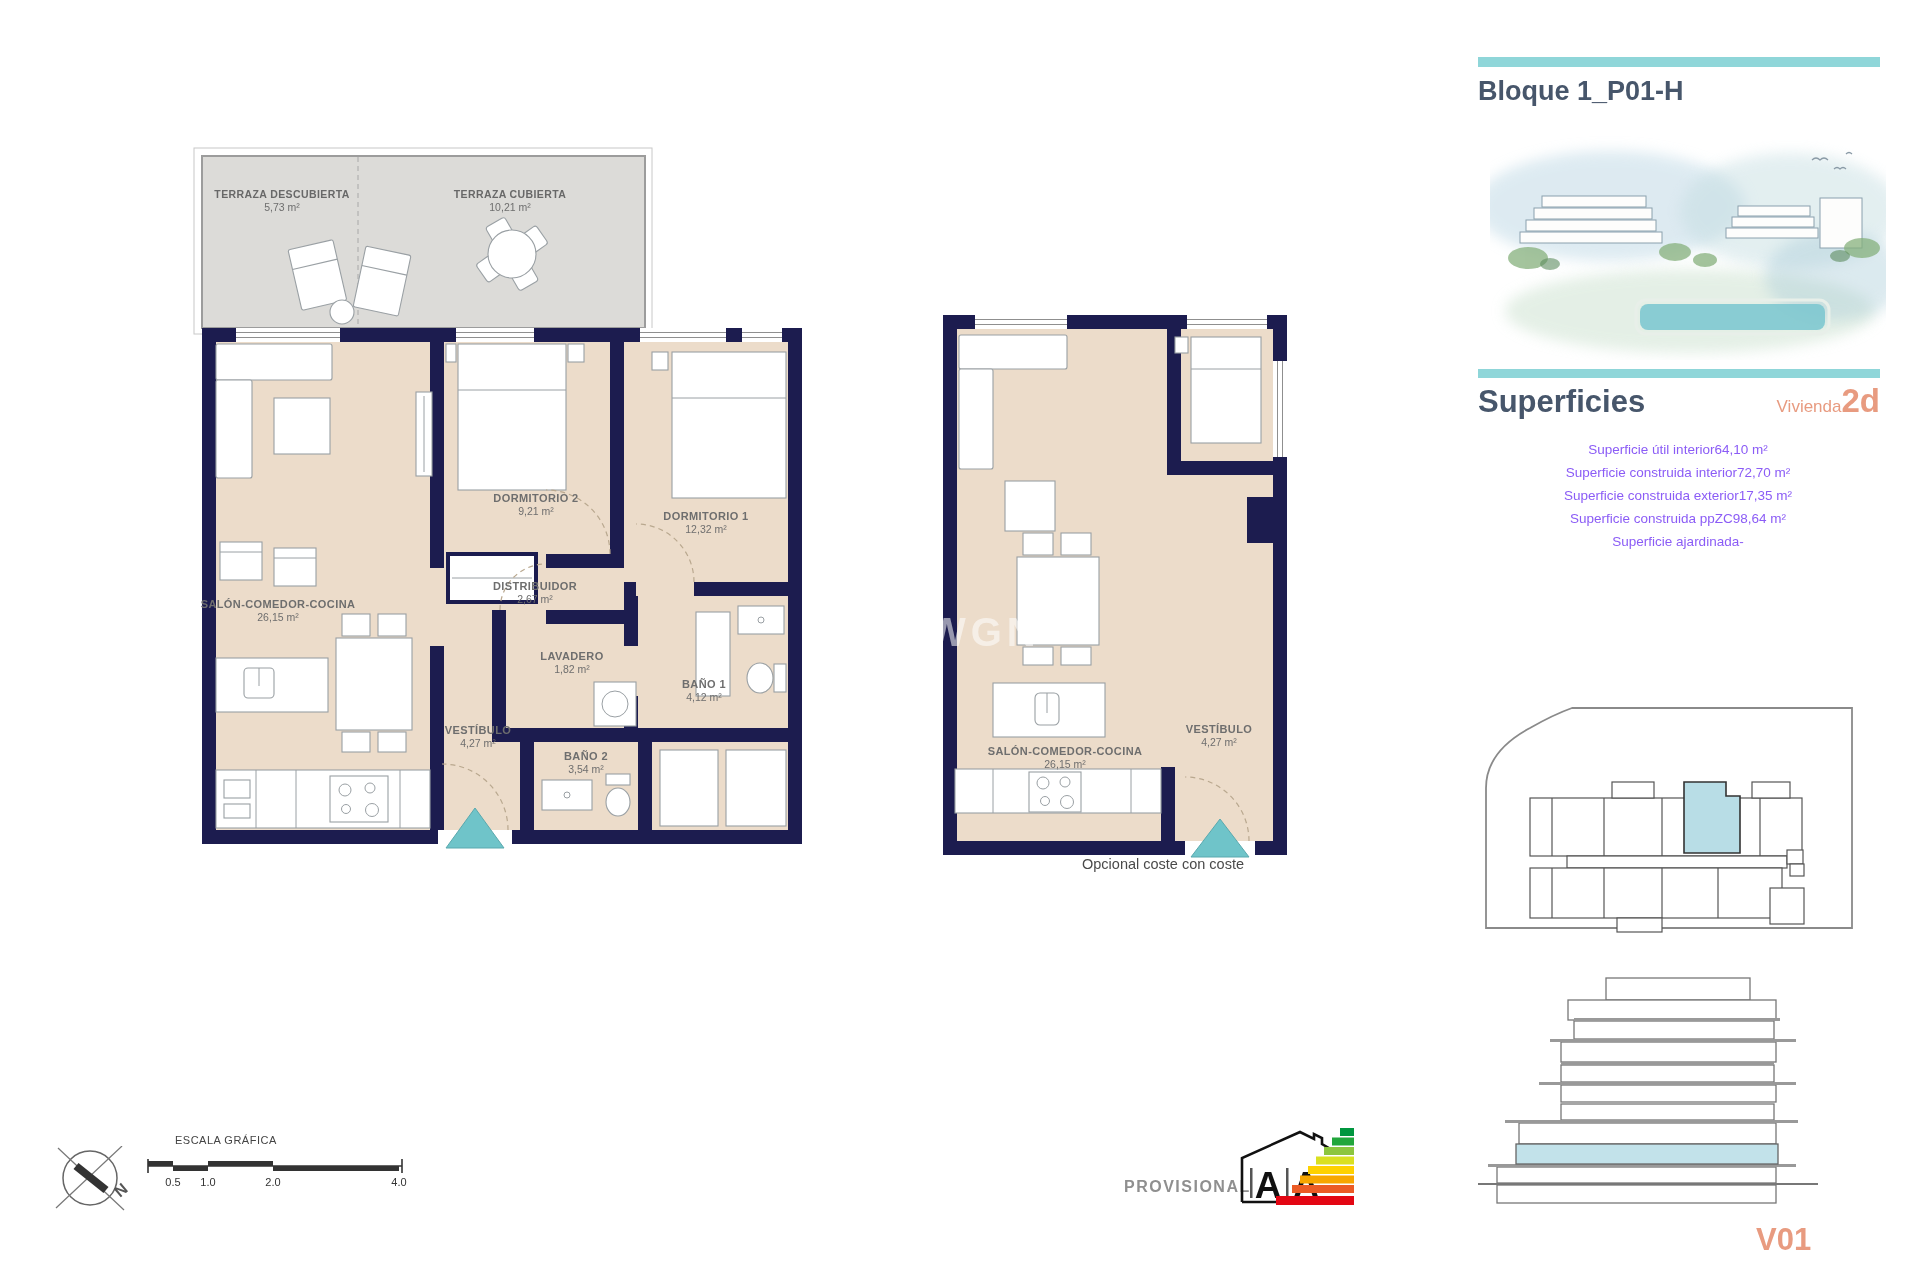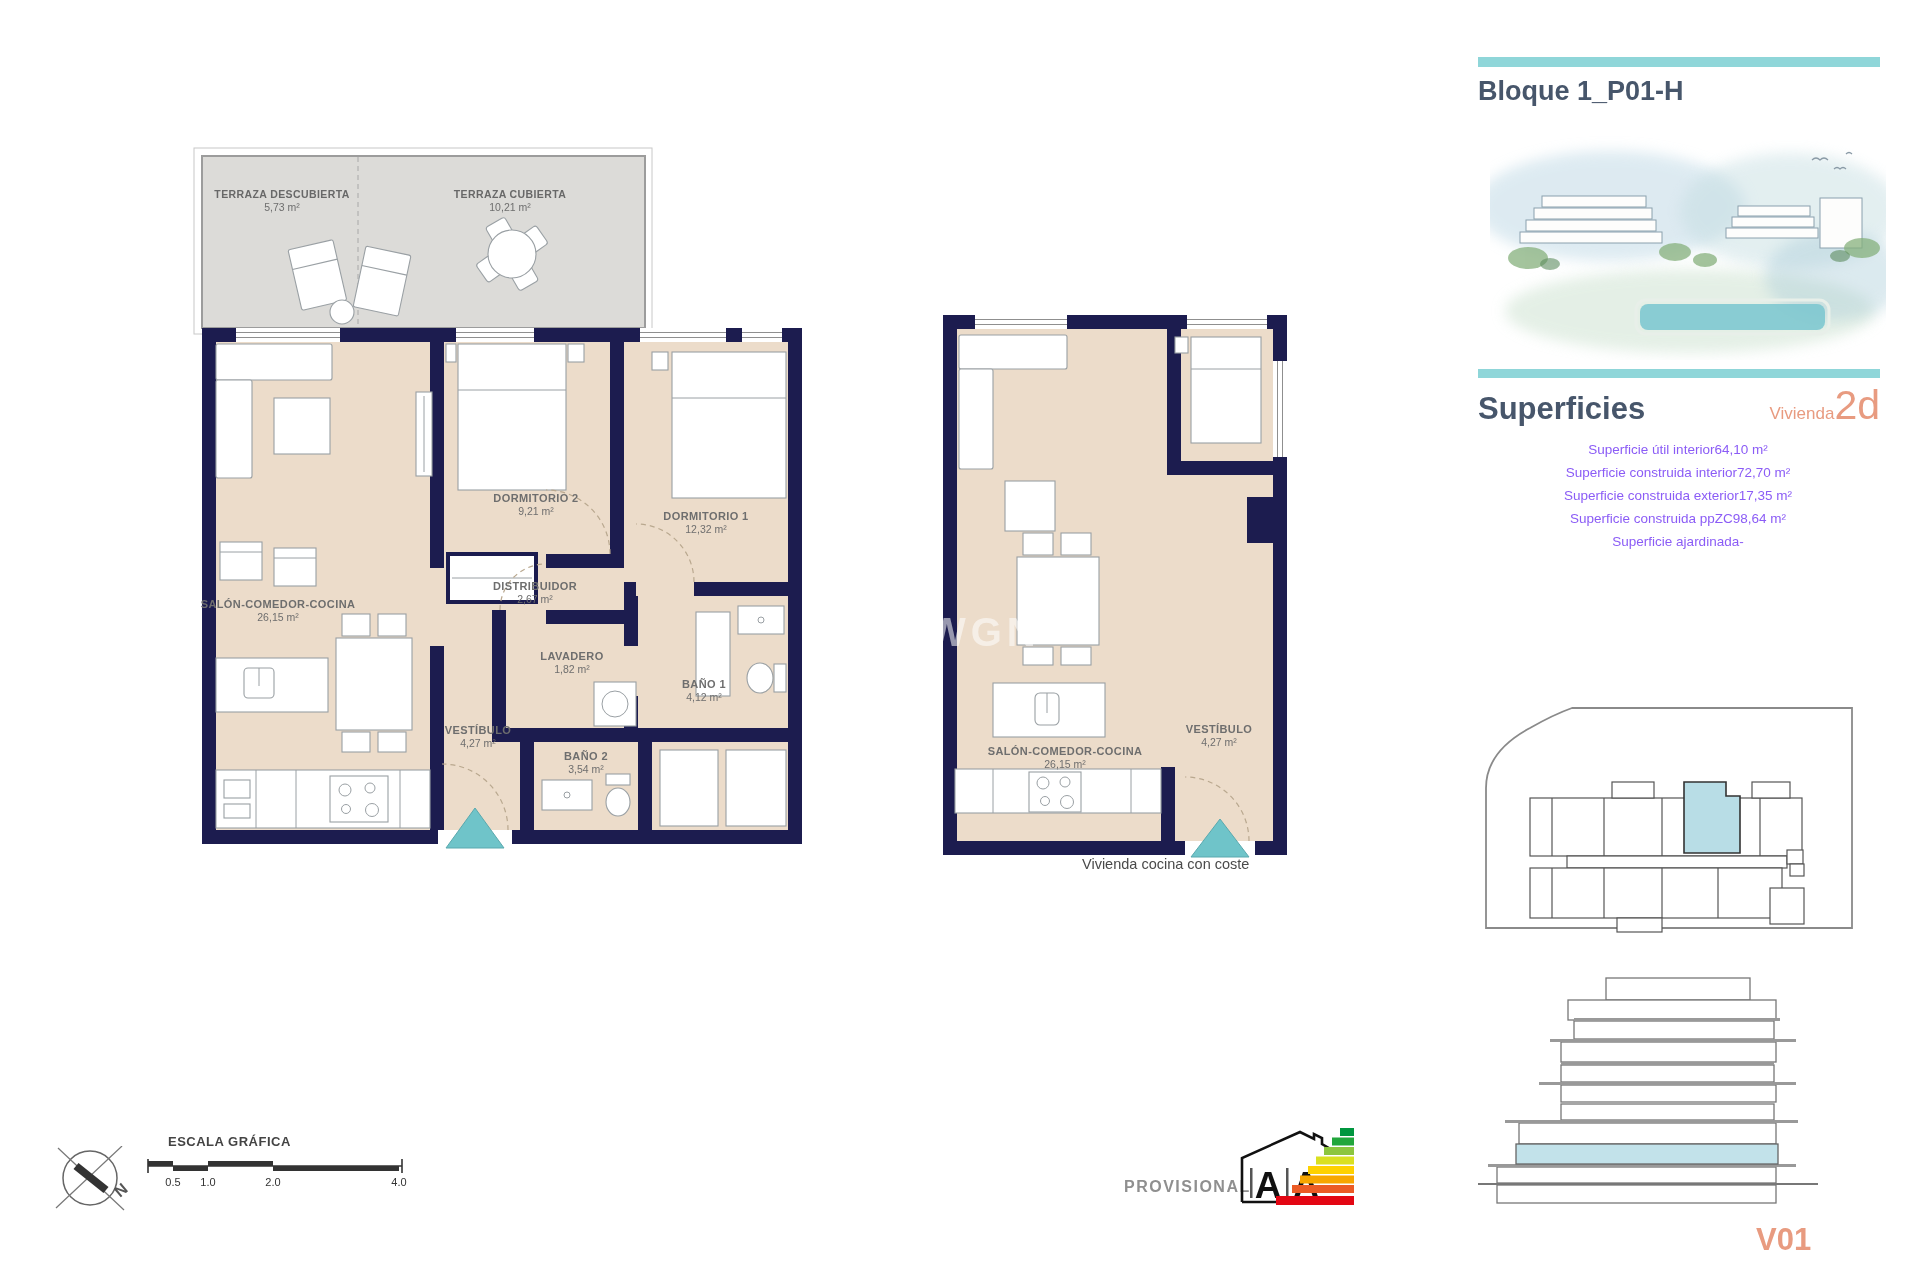--- a/index.html
+++ b/index.html
@@ -12,29 +12,29 @@
   .terr-label{fill:#686868;font-size:10.5px;letter-spacing:.4px;text-anchor:middle;font-weight:bold;}
   .furn{fill:#ffffff;stroke:#9aa0a4;stroke-width:1.1;}
   .furn-line{stroke:#9aa0a4;stroke-width:1;fill:none;}
   .wall{fill:var(--navy);}
   .win{fill:#ffffff;}
   .winline{stroke:#8f8f8f;stroke-width:1;}
   .doorarc{stroke:#b9a88f;stroke-width:1.2;fill:none;stroke-dasharray:5 4;}
   .page-title{font-size:27px;font-weight:bold;color:var(--slate);}
   .sup-head{font-size:31px;font-weight:bold;color:var(--slate);}
   .sup-viv{font-size:17px;color:var(--salmon);}
-  .sup-code{font-size:41px;font-weight:normal;color:var(--salmon);}
+  .sup-code{font-size:33px;font-weight:bold;color:var(--salmon);}
   .tbl-row{display:flex;justify-content:center;font-size:13.5px;color:#8b5cf6;margin-bottom:8px;}
   .tealbar{background:var(--teal);}
   .caption{font-size:14.5px;color:#4a4a4a;}
   .provisional{font-size:16px;font-weight:bold;letter-spacing:1.5px;color:#8f8f8f;}
   .disclaimer{font-size:12.8px;line-height:15.6px;color:#333;width:1400px;}
   .watermark{font-size:40px;font-weight:bold;letter-spacing:5px;color:rgba(255,255,255,0.55);}
   .v01{font-size:31px;font-weight:bold;color:var(--salmon);text-align:right;}
-  .escala{font-size:13px;color:#444;letter-spacing:.5px;font-weight:bold;}
+  .escala{font-size:11px;color:#444;letter-spacing:.5px;font-weight:normal;margin-left:7px;}
 </style>
 </head>
 <body>
 
 <svg class="abs" style="left:190px;top:146px;" width="640" height="726" viewBox="0 0 640 726">
 
   <g>
     <rect x="4" y="2" width="458" height="186" fill="none" stroke="#c8c8c8" stroke-width="1"></rect>
     <rect x="12" y="10" width="443" height="172" fill="var(--terrace)" stroke="#9c9c9c" stroke-width="2"></rect>
     <line x1="168" y1="11" x2="168" y2="181" stroke="#a8a8a8" stroke-width="1" stroke-dasharray="5 4"></line>
@@ -275,21 +275,21 @@
   </g>
   <g>
     <text class="room-label" x="130" y="450">SALÓN-COMEDOR-COCINA</text>
     <text class="room-area" x="130" y="463">26,15 m²</text>
     <text class="room-label" x="284" y="428">VESTÍBULO</text>
     <text class="room-area" x="284" y="441">4,27 m²</text>
   </g>
 </svg>
 
 <div class="abs watermark" style="left:928px;top:610px;">WGN</div>
-<div class="abs caption" style="left:1082px;top:856px;">Vivienda cocina con coste</div>
+<div class="abs caption" style="left:1082px;top:856px;">Opcional coste con coste</div>
 
 <div class="abs tealbar" style="left:1478px;top:57px;width:402px;height:10px;"></div>
 <div class="abs page-title" style="left:1478px;top:76px;">Bloque 1_P01-H</div>
 
 <svg class="abs" style="left:1490px;top:136px;" width="396" height="224" viewBox="0 0 396 224">
   <defs>
       <filter id="b1" x="-40%" y="-40%" width="180%" height="180%">
         <feGaussianBlur stdDeviation="7"></feGaussianBlur>
       </filter>
     </defs>

